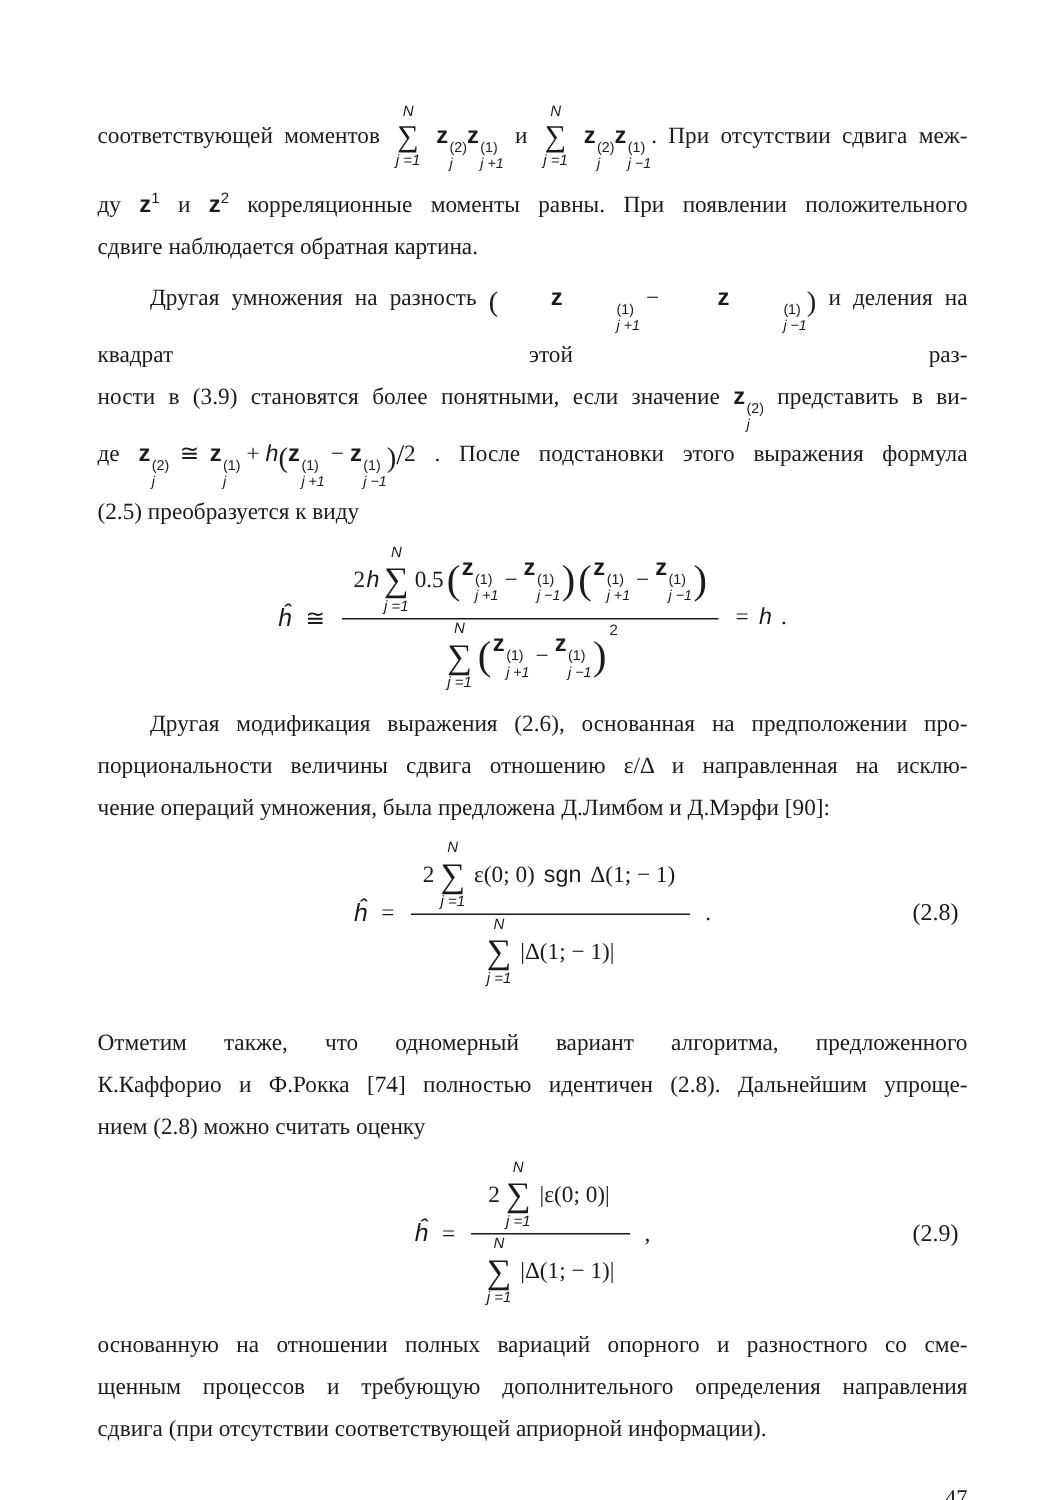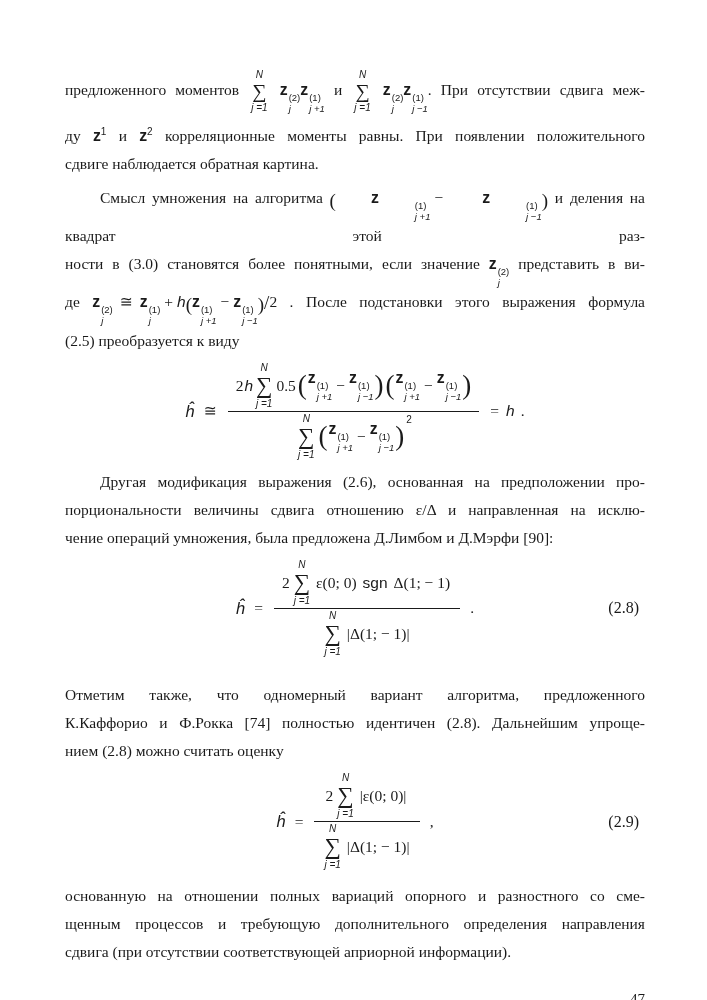--- a/index.html
+++ b/index.html
@@ -52,21 +52,21 @@
   .pageno { position:absolute; right:62px; top:980px; font-size:15px;margin-top:11px; }
 </style>
 </head>
 <body>
 
 <div id="page">
   <div class="content">
 
     <div class="para">
       <div class="ln tall">
-        <span>предложенного моментов </span>
+        <span>соответствующей моментов </span>
         <span class="sum">
             <span class="t">N</span>
             <span class="s">∑</span>
             <span class="b">j =1</span>
           </span>
         <span class="zt"><span class="zb">z</span><span class="ss">
               <span class="u">(2)</span>
               <span class="d">j</span>
             </span></span><span class="zt"><span class="zb">z</span><span class="ss">
               <span class="u">(1)</span>
@@ -87,30 +87,30 @@
             </span></span><span>. При отсутствии сдвига меж-</span>
       </div>
       <div class="ln">
         <span>ду </span><span class="zb">z</span><span class="sup">1</span><span> и </span><span class="zb">z</span><span class="sup">2</span><span> корреляционные моменты равны. При появлении положительного</span>
       </div>
       <div class="ln last"><span>сдвиге наблюдается обратная картина.</span></div>
     </div>
 
     <div class="para" style="margin-top:6px;">
       <div class="ln ind">
-        <span>Смысл умножения на алгоритма </span><span class="bp2">(</span><span class="zt"><span class="zb">z</span><span class="ss">
+        <span>Другая умножения на разность </span><span class="bp2">(</span><span class="zt"><span class="zb">z</span><span class="ss">
               <span class="u">(1)</span>
               <span class="d">j +1</span>
             </span></span><span class="mo">−</span><span class="zt"><span class="zb">z</span><span class="ss">
               <span class="u">(1)</span>
               <span class="d">j −1</span>
             </span></span><span class="bp2">)</span><span> и деления на квадрат этой раз-</span>
       </div>
       <div class="ln">
-        <span>ности в (3.0) становятся более понятными, если значение </span><span class="zt"><span class="zb">z</span><span class="ss">
+        <span>ности в (3.9) становятся более понятными, если значение </span><span class="zt"><span class="zb">z</span><span class="ss">
               <span class="u">(2)</span>
               <span class="d">j</span>
             </span></span><span> представить в ви-</span>
       </div>
       <div class="ln">
         <span>де </span><span class="zt"><span class="zb">z</span><span class="ss">
               <span class="u">(2)</span>
               <span class="d">j</span>
             </span></span><span class="rel">≅</span><span class="zt"><span class="zb">z</span><span class="ss">
               <span class="u">(1)</span>

